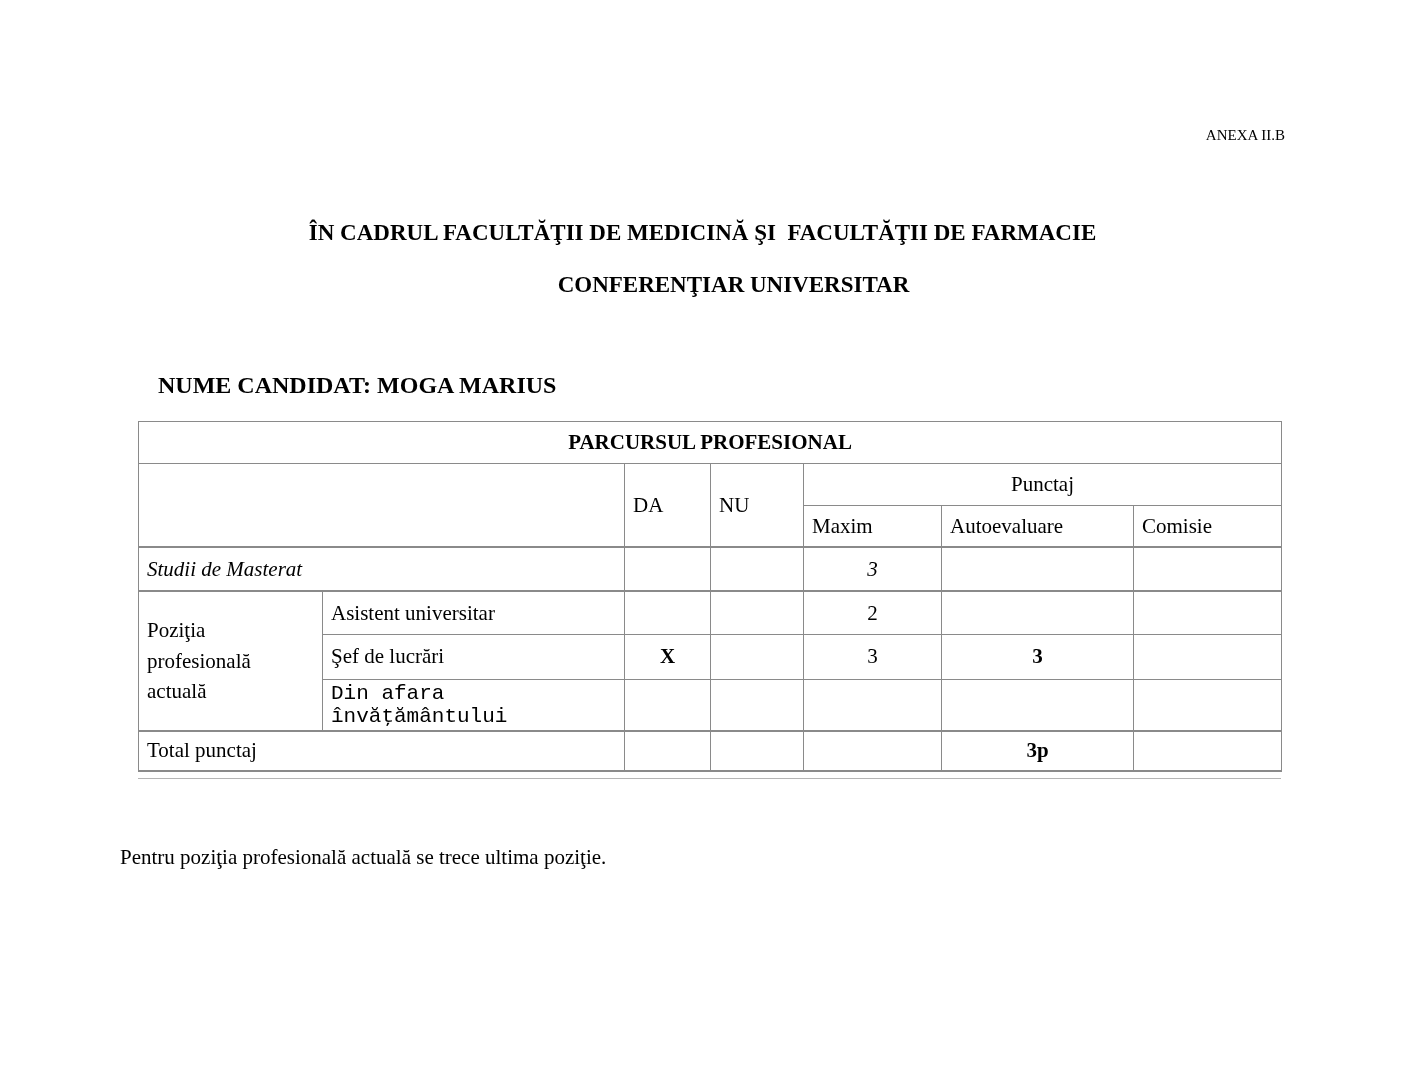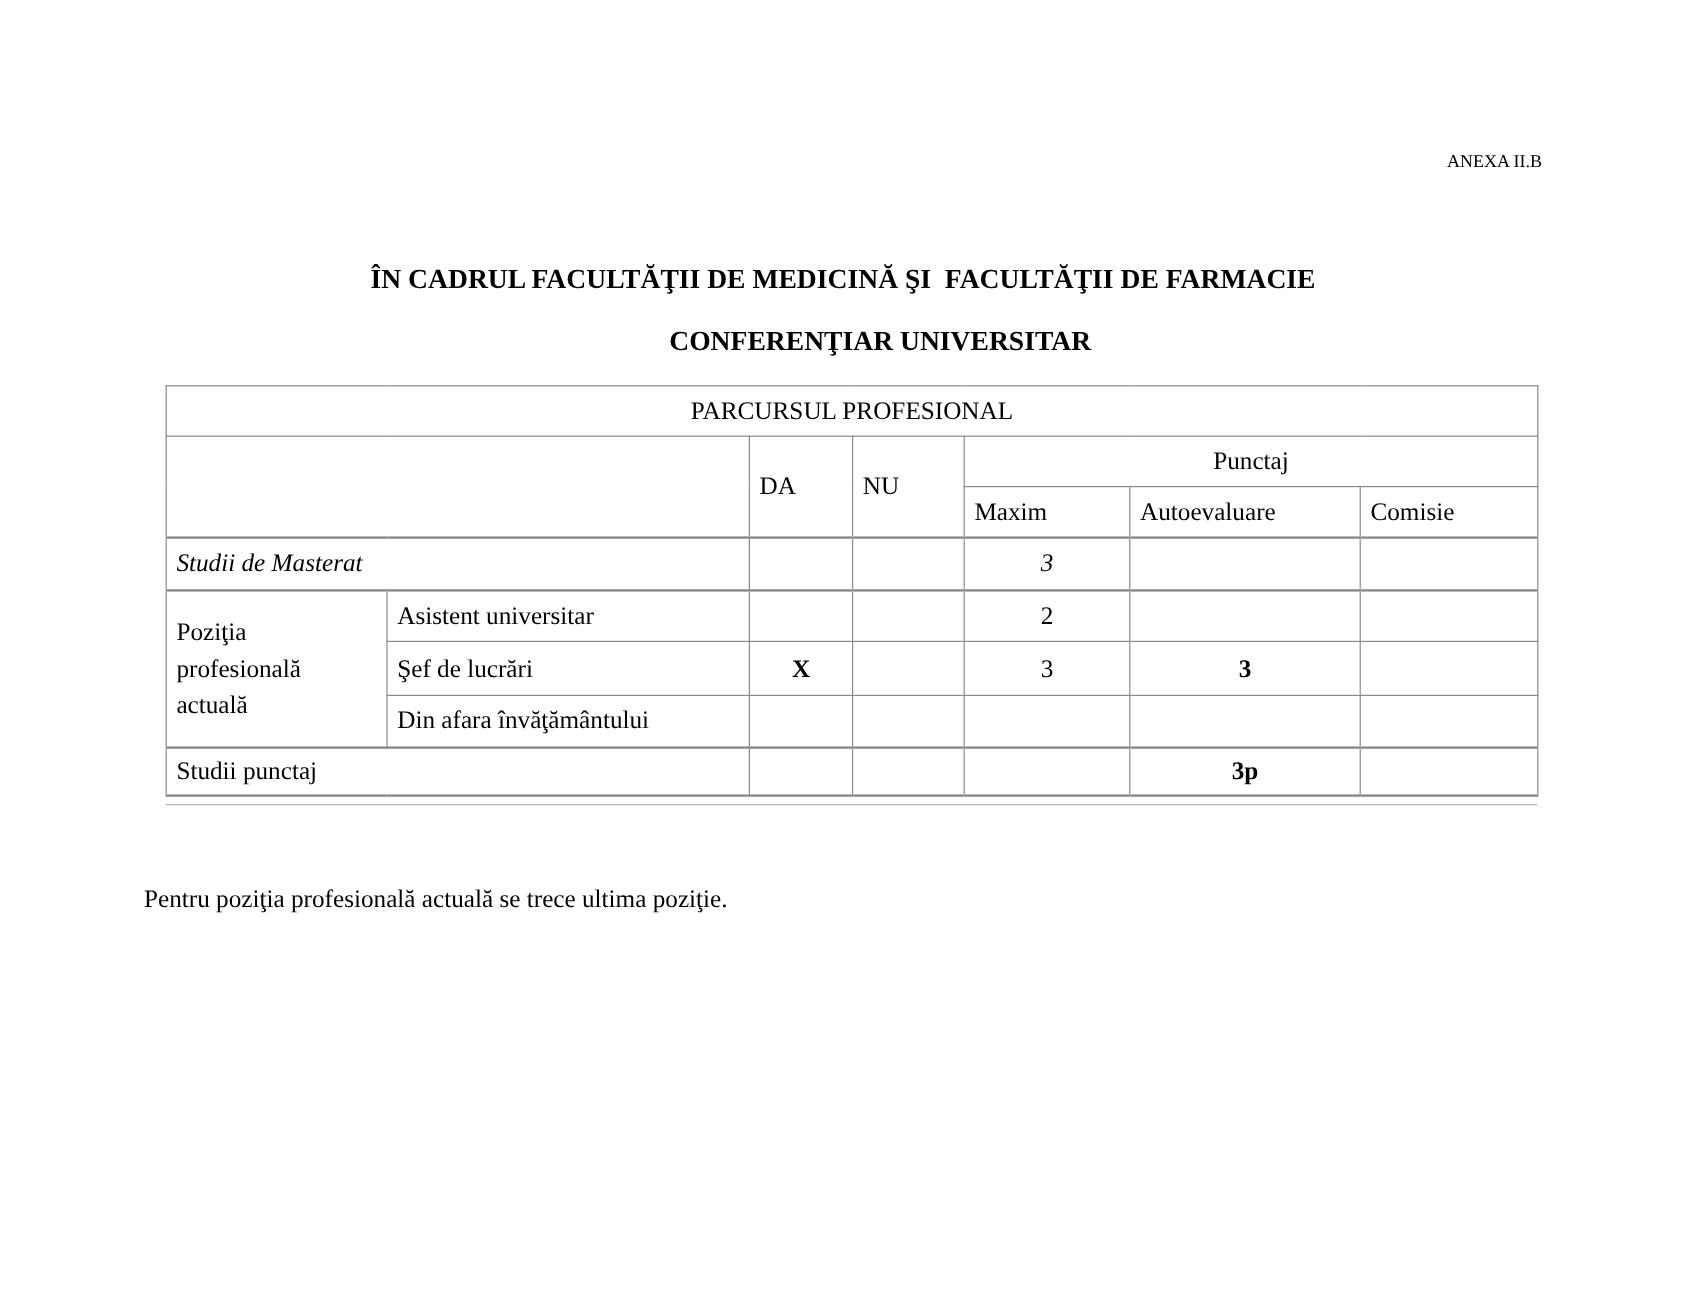--- a/index.html
+++ b/index.html
@@ -51,28 +51,28 @@
     table-layout: fixed;
   }
   table.prof td {
     border: 1px solid #8a8a8a;
     font-size: 21px;
     padding: 2px 8px;
     vertical-align: middle;
     overflow: hidden;
   }
   td.c { text-align: center; }
-  td.table-title { height: 42px; font-weight: normal; font-size: 22px; text-align: center; }
+  td.table-title { height: 42px; font-weight: bold; font-size: 22px; text-align: center; }
   tr.hdr2 td { height: 42px; }
   tr.hdr3 td { height: 42px; text-align: left; }
   td.danu { vertical-align: top; padding-top: 7px; padding-left: 6px; }
   tr.r-studii td { height: 44px; border-top-width: 2px; font-style: italic; }
   tr.r-asistent td { height: 43px; border-top-width: 2px; }
   tr.r-sef td { height: 45px; }
-  tr.r-din td { height: 43px; }
+  tr.r-din td { height: 43px; font-family: Liberation Mono, monospace; }
   tr.r-total td { height: 40px; border-top-width: 2px; border-bottom-width: 2px; }
   td.pozitia {
     vertical-align: top;
     padding-top: 8px;
     line-height: 1.45;
   }
   .big-bold { font-weight: bold; font-size: 25px; }
   .table-underline {
     width: 1143px;
     margin-left: 18px;
@@ -93,20 +93,21 @@
 
   <div class="anexa">ANEXA II.B</div>
 
   <div class="title-block">
   </div>
 
   <div class="subtitle subtitle-1">ÎN CADRUL FACULTĂŢII DE MEDICINĂ ŞI  FACULTĂŢII DE FARMACIE</div>
 
   <div class="subtitle subtitle-2">CONFERENŢIAR UNIVERSITAR</div>
 
+  <div class="candidate">NUME CANDIDAT: MOGA MARIUS</div>
 
   <table class="prof">
     <colgroup>
       <col style="width:184px">
       <col style="width:302px">
       <col style="width:86px">
       <col style="width:93px">
       <col style="width:138px">
       <col style="width:192px">
       <col style="width:148px">
@@ -153,21 +154,21 @@
       </tr>
       <tr class="r-din">
         <td>Din afara învăţământului</td>
         <td></td>
         <td></td>
         <td></td>
         <td></td>
         <td></td>
       </tr>
       <tr class="r-total">
-        <td colspan="2">Studii punctaj</td>
+        <td colspan="2">Total punctaj</td>
         <td></td>
         <td></td>
         <td></td>
         <td class="c big-bold">3p</td>
         <td></td>
       </tr>
     </tbody>
   </table>
 
   <div class="table-underline"></div>

